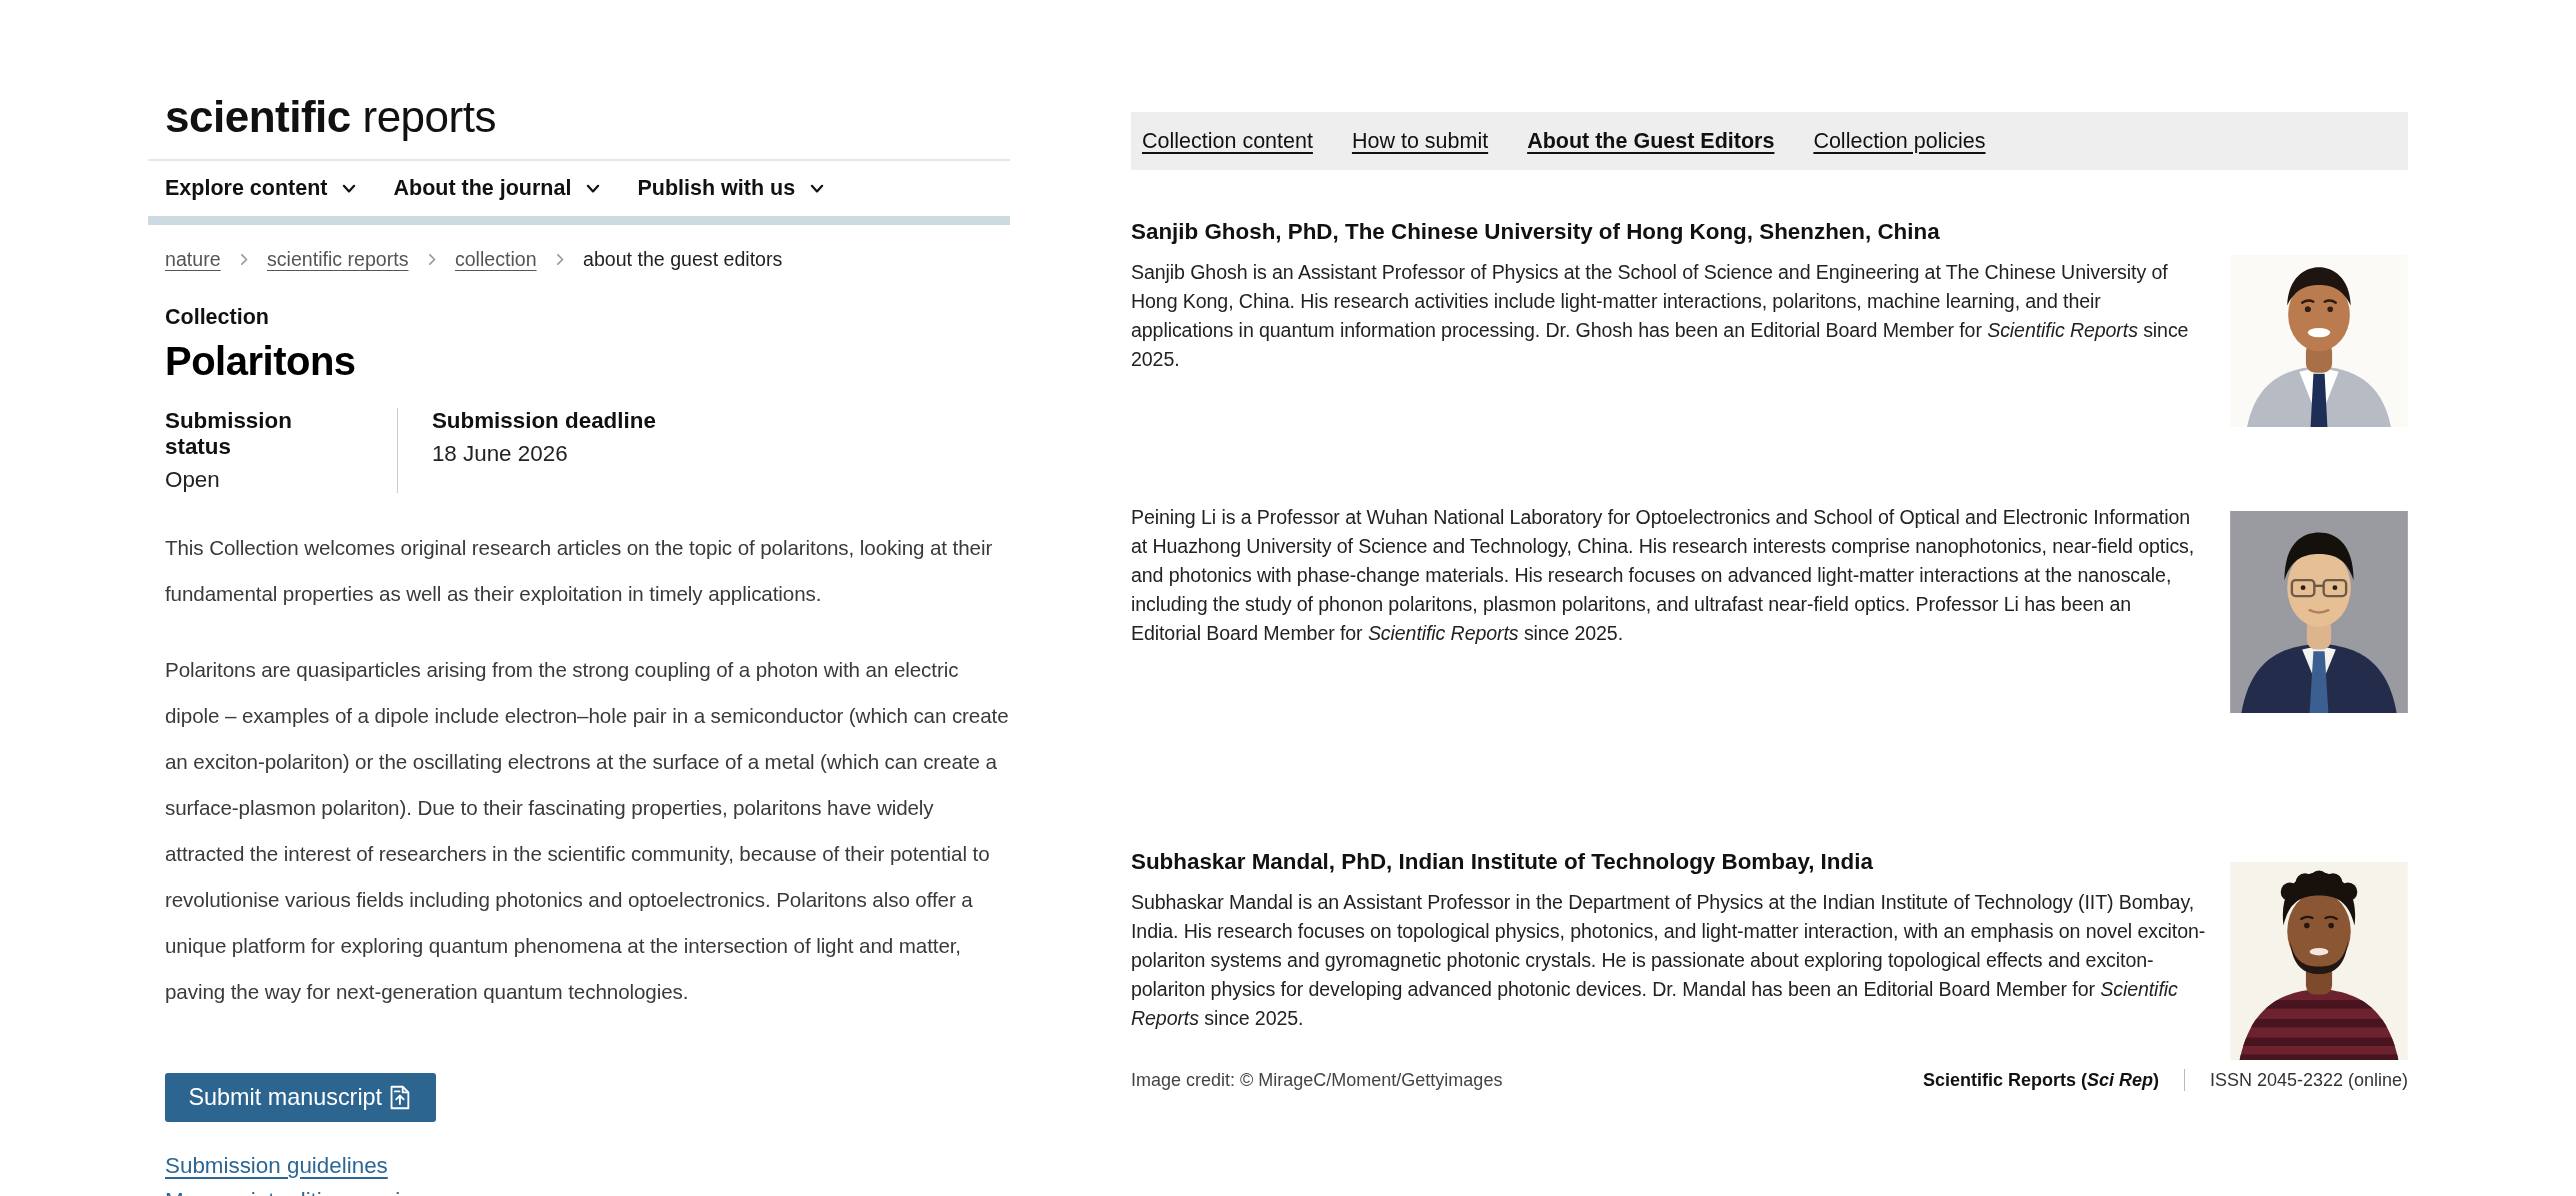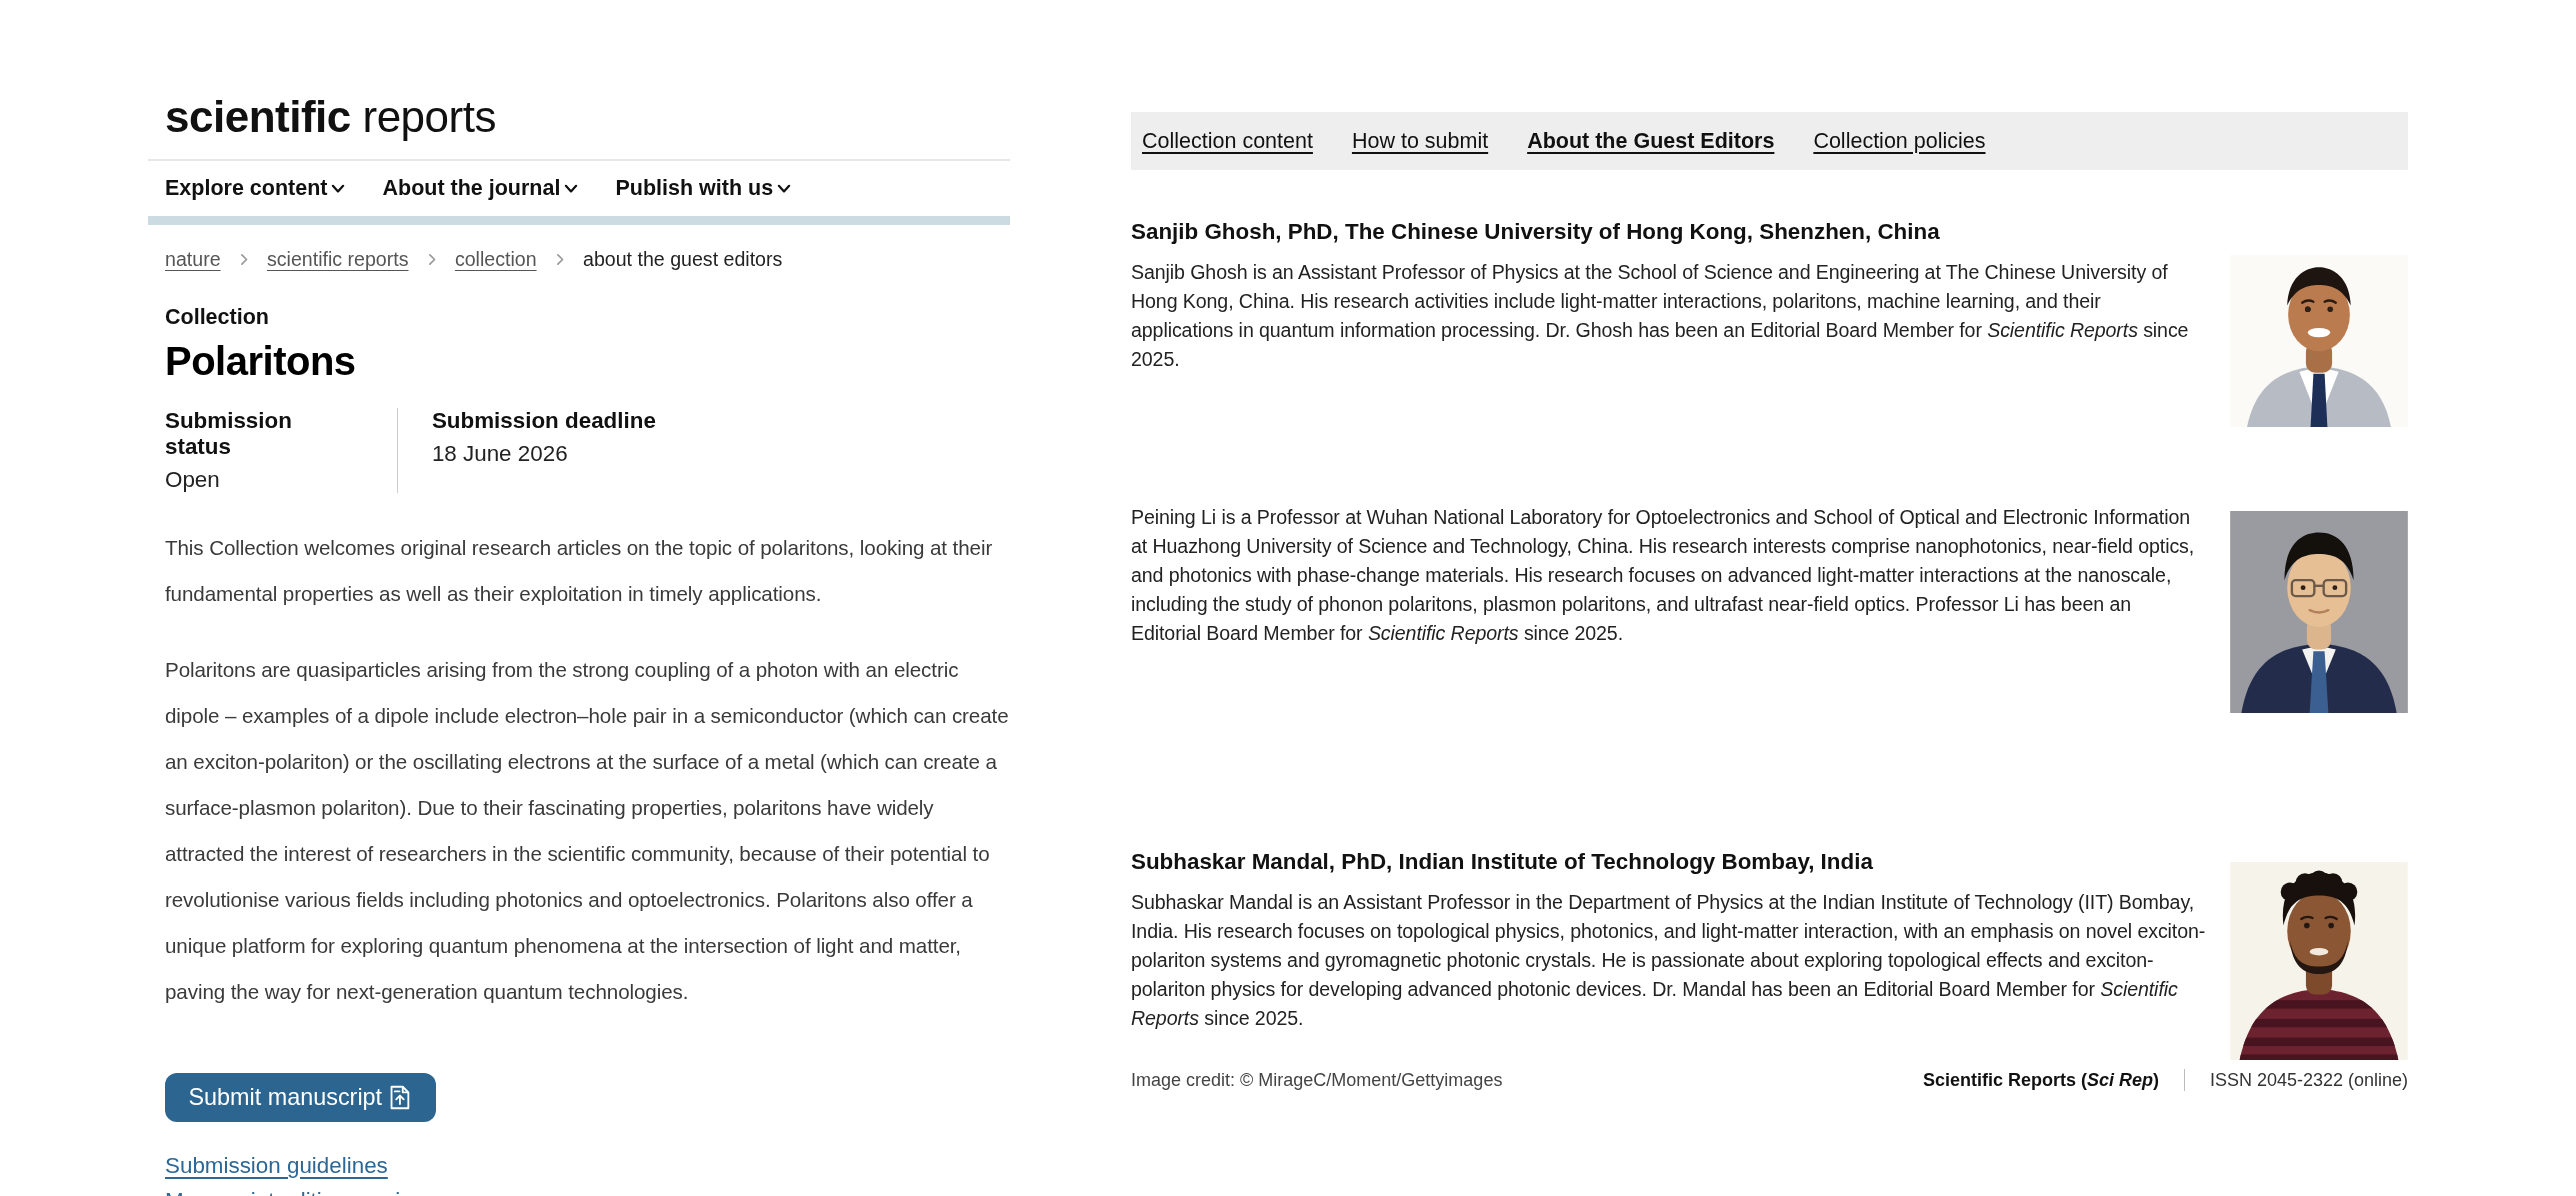--- a/index.html
+++ b/index.html
@@ -14,38 +14,38 @@
     width:2576px;height:1196px;position:relative;background:#ffffff;
     font-family:"Liberation Sans", sans-serif;color:#222;overflow:hidden;
   }
 
   
   .left-col{position:absolute;left:165px;top:0;width:845px;}
   .logo{margin-top:92px;font-size:44px;color:#111;letter-spacing:-0.5px;}
   .logo .b{font-weight:bold;}
   .rule{margin:17px 0 0 -17px;width:862px;height:1.9px;background:#e7e7e7;}
   .mainnav{margin-top:15px;display:flex;gap:37px;align-items:center;}
-  .nav-item{display:inline-flex;align-items:center;gap:4px;font-size:21.5px;font-weight:bold;color:#111;cursor:pointer;}
+  .nav-item{display:inline-flex;align-items:center;gap:15px;font-size:21.5px;font-weight:bold;color:#111;cursor:pointer;}
   .accent{margin:15px 0 0 -17px;width:862px;height:9.3px;background:var(--accent_bar);}
   .breadcrumb{margin-top:22.4px;display:flex;align-items:center;gap:19px;font-size:19.6px;color:#555;}
   .breadcrumb a{color:#555;text-decoration:underline;text-underline-offset:3.7px;cursor:pointer;}
   .breadcrumb .current{color:#222;}
   .eyebrow{margin-top:34px;font-size:21.5px;font-weight:bold;color:#111;}
   .title{margin-top:9.3px;font-size:40px;font-weight:bold;color:#000;letter-spacing:-0.5px;}
   .status-row{margin-top:24px;display:flex;align-items:stretch;}
   .status-col .lbl{font-size:22.4px;font-weight:bold;color:#111;}
   .status-col .val{margin-top:7.5px;font-size:22.4px;color:#222;}
   .status-col.c1{width:198px;}
   .vdiv{width:0.9px;background:#cccccc;margin:0 34px;}
   .para{margin-top:32px;font-size:20.6px;line-height:46px;color:#3a3a3a;width:845px;letter-spacing:-0.1px;}
   .para.second{margin-top:30px;}
   .submit-btn{
     margin-top:37px;display:inline-flex;align-items:center;gap:3px;
     background:var(--button);color:#ffffff;font-size:23.4px;
-    padding:10.3px 23.4px;border:none;border-radius:12px;cursor:pointer;
+    padding:10.3px 23.4px;border:none;border-radius:3px;cursor:pointer;
     font-family:"Liberation Sans", sans-serif;
   }
   .left-links{margin-top:26px;}
   .left-links a{display:block;font-size:22.4px;line-height:35px;color:var(--link);text-decoration:underline;text-underline-offset:3.7px;cursor:pointer;}
   .editors-h{margin-top:37px;font-size:29px;font-weight:bold;color:#111;}
   .editors-line{margin-top:17px;font-size:22.4px;color:#222;}
   .editors-line a{color:var(--link);text-decoration:underline;text-underline-offset:3.7px;cursor:pointer;}
 
   
   .right-col{position:absolute;left:1131px;top:0;width:1277px;height:1196px;}

